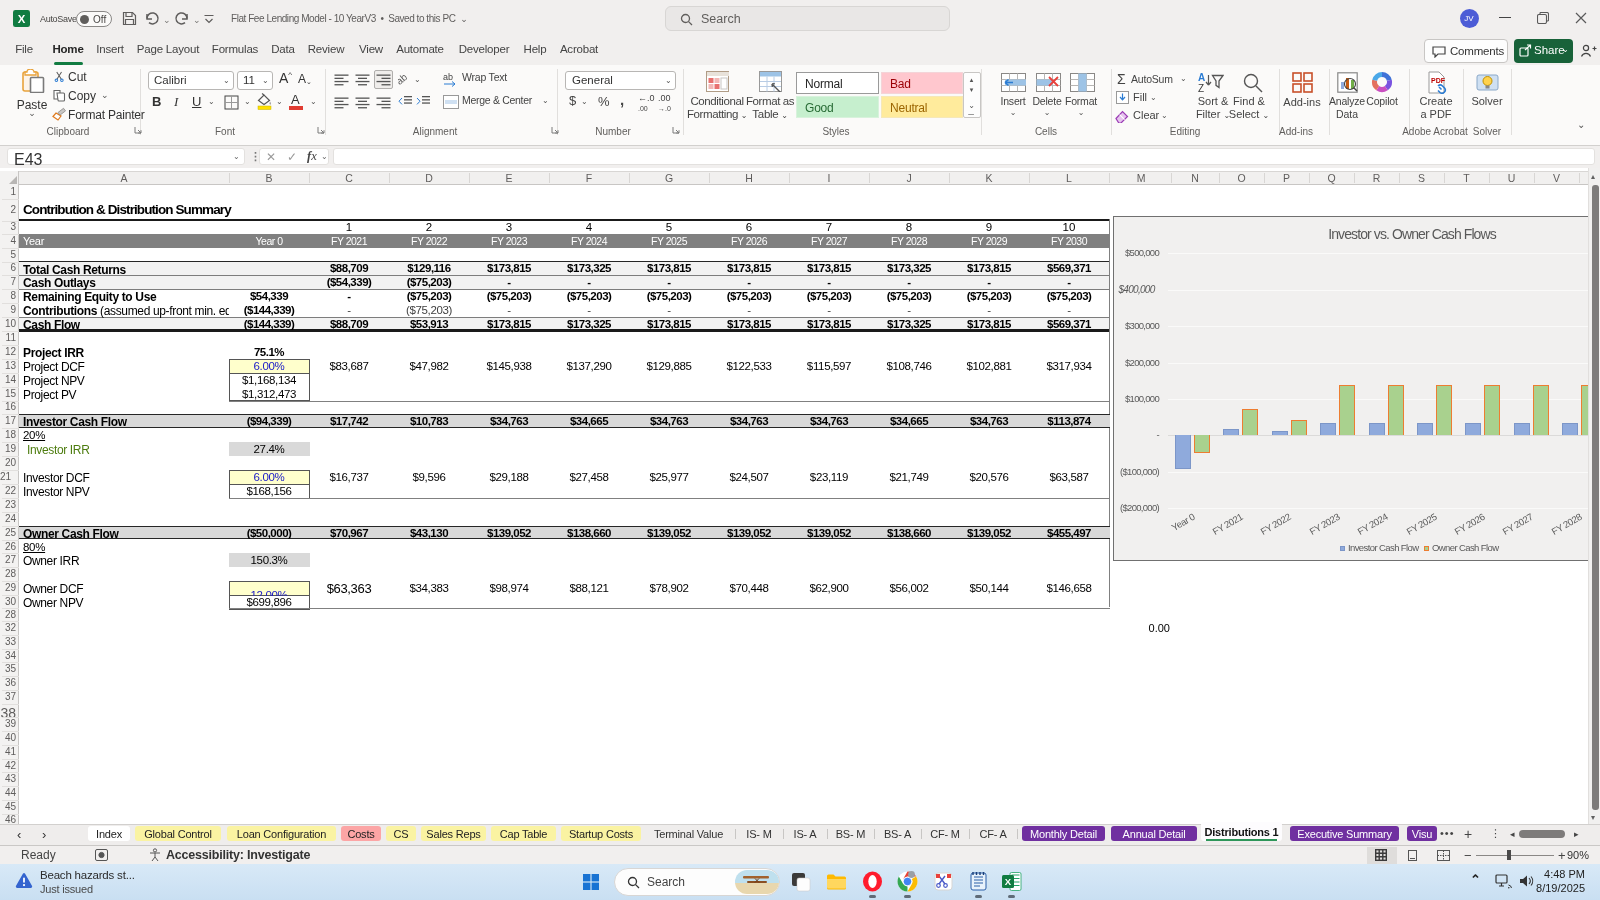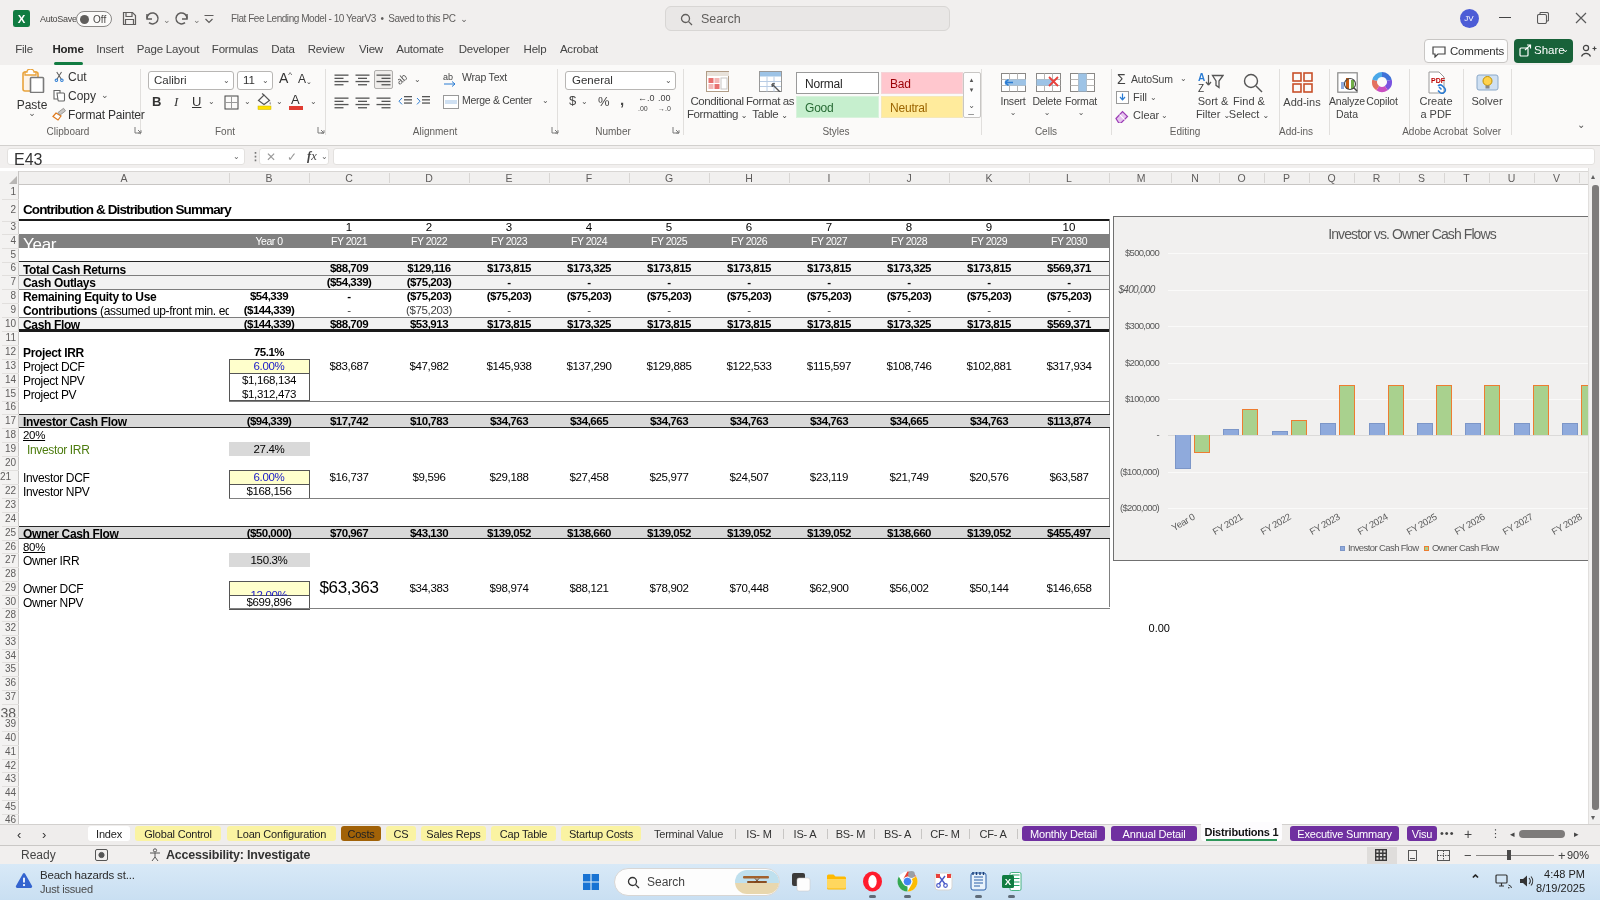--- a/index.html
+++ b/index.html
@@ -543,21 +543,21 @@
     <div class="abs ctr" style="left:389px;top:52.6px;width:80px;height:13px;font-size:11.5px;color:#000;">2</div>
     <div class="abs ctr" style="left:469px;top:52.6px;width:80px;height:13px;font-size:11.5px;color:#000;">3</div>
     <div class="abs ctr" style="left:549px;top:52.6px;width:80px;height:13px;font-size:11.5px;color:#000;">4</div>
     <div class="abs ctr" style="left:629px;top:52.6px;width:80px;height:13px;font-size:11.5px;color:#000;">5</div>
     <div class="abs ctr" style="left:709px;top:52.6px;width:80px;height:13px;font-size:11.5px;color:#000;">6</div>
     <div class="abs ctr" style="left:789px;top:52.6px;width:80px;height:13px;font-size:11.5px;color:#000;">7</div>
     <div class="abs ctr" style="left:869px;top:52.6px;width:80px;height:13px;font-size:11.5px;color:#000;">8</div>
     <div class="abs ctr" style="left:949px;top:52.6px;width:80px;height:13px;font-size:11.5px;color:#000;">9</div>
     <div class="abs ctr" style="left:1029px;top:52.6px;width:80px;height:13px;font-size:11.5px;color:#000;">10</div>
     <div class="abs" style="left:19px;top:65.9px;width:1091px;height:13.7px;background:#808080;"></div>
-    <div class="abs" style="left:23px;top:67.4px;font-size:17px;letter-spacing:-0.3px;color:#fff;">Year</div>
+    <div class="abs" style="left:23px;top:67.4px;font-size:11px;letter-spacing:-0.3px;color:#fff;">Year</div>
     <div class="abs ctr" style="left:229px;top:65.9px;width:80px;height:13.7px;font-size:10.5px;letter-spacing:-0.5px;color:#fff;">Year 0</div>
     <div class="abs ctr" style="left:309px;top:65.9px;width:80px;height:13.7px;font-size:10.5px;letter-spacing:-0.5px;color:#fff;">FY 2021</div>
     <div class="abs ctr" style="left:389px;top:65.9px;width:80px;height:13.7px;font-size:10.5px;letter-spacing:-0.5px;color:#fff;">FY 2022</div>
     <div class="abs ctr" style="left:469px;top:65.9px;width:80px;height:13.7px;font-size:10.5px;letter-spacing:-0.5px;color:#fff;">FY 2023</div>
     <div class="abs ctr" style="left:549px;top:65.9px;width:80px;height:13.7px;font-size:10.5px;letter-spacing:-0.5px;color:#fff;">FY 2024</div>
     <div class="abs ctr" style="left:629px;top:65.9px;width:80px;height:13.7px;font-size:10.5px;letter-spacing:-0.5px;color:#fff;">FY 2025</div>
     <div class="abs ctr" style="left:709px;top:65.9px;width:80px;height:13.7px;font-size:10.5px;letter-spacing:-0.5px;color:#fff;">FY 2026</div>
     <div class="abs ctr" style="left:789px;top:65.9px;width:80px;height:13.7px;font-size:10.5px;letter-spacing:-0.5px;color:#fff;">FY 2027</div>
     <div class="abs ctr" style="left:869px;top:65.9px;width:80px;height:13.7px;font-size:10.5px;letter-spacing:-0.5px;color:#fff;">FY 2028</div>
     <div class="abs ctr" style="left:949px;top:65.9px;width:80px;height:13.7px;font-size:10.5px;letter-spacing:-0.5px;color:#fff;">FY 2029</div>
@@ -698,21 +698,21 @@
     <div class="abs ctr" style="left:869px;top:357.6px;width:80px;height:13.9px;font-size:11.5px;letter-spacing:-0.5px;font-weight:bold;color:#000;">$138,660</div>
     <div class="abs ctr" style="left:949px;top:357.6px;width:80px;height:13.9px;font-size:11.5px;letter-spacing:-0.5px;font-weight:bold;color:#000;">$139,052</div>
     <div class="abs ctr" style="left:1029px;top:357.6px;width:80px;height:13.9px;font-size:11.5px;letter-spacing:-0.5px;font-weight:bold;color:#000;">$455,497</div>
     <div class="abs" style="left:23px;top:372.5px;font-size:11.5px;letter-spacing:-0.3px;color:#000;text-decoration:underline;">80%</div>
     <div class="abs" style="left:23px;top:386.4px;width:205px;overflow:hidden;white-space:nowrap;font-size:12px;letter-spacing:-0.35px;font-weight:normal;color:#000;">Owner IRR</div>
     <div class="abs" style="left:229px;top:385.4px;width:81px;height:13.9px;background:#d9d9d9;"></div>
     <div class="abs ctr" style="left:229px;top:385.4px;width:80px;height:13.9px;font-size:11.5px;letter-spacing:-0.35px;font-weight:normal;color:#000;">150.3%</div>
     <div class="abs" style="left:23px;top:414.2px;width:205px;overflow:hidden;white-space:nowrap;font-size:12px;letter-spacing:-0.35px;font-weight:normal;color:#000;">Owner DCF</div>
     <div class="abs" style="left:229px;top:413.2px;width:81px;height:14.9px;background:#ffffcc;border:1px solid #555;"></div>
     <div class="abs ctr" style="left:229px;top:413.2px;width:80px;height:28px;font-size:11.5px;letter-spacing:-0.35px;font-weight:normal;color:#2020c8;">12.00%</div>
-    <div class="abs ctr" style="left:309px;top:413.2px;width:80px;height:13.9px;font-size:17px;letter-spacing:-0.35px;font-weight:normal;color:#000;">$63,363</div>
+    <div class="abs ctr" style="left:309px;top:413.2px;width:80px;height:13.9px;font-size:13px;letter-spacing:-0.35px;font-weight:normal;color:#000;">$63,363</div>
     <div class="abs ctr" style="left:389px;top:413.2px;width:80px;height:13.9px;font-size:11.5px;letter-spacing:-0.35px;font-weight:normal;color:#000;">$34,383</div>
     <div class="abs ctr" style="left:469px;top:413.2px;width:80px;height:13.9px;font-size:11.5px;letter-spacing:-0.35px;font-weight:normal;color:#000;">$98,974</div>
     <div class="abs ctr" style="left:549px;top:413.2px;width:80px;height:13.9px;font-size:11.5px;letter-spacing:-0.35px;font-weight:normal;color:#000;">$88,121</div>
     <div class="abs ctr" style="left:629px;top:413.2px;width:80px;height:13.9px;font-size:11.5px;letter-spacing:-0.35px;font-weight:normal;color:#000;">$78,902</div>
     <div class="abs ctr" style="left:709px;top:413.2px;width:80px;height:13.9px;font-size:11.5px;letter-spacing:-0.35px;font-weight:normal;color:#000;">$70,448</div>
     <div class="abs ctr" style="left:789px;top:413.2px;width:80px;height:13.9px;font-size:11.5px;letter-spacing:-0.35px;font-weight:normal;color:#000;">$62,900</div>
     <div class="abs ctr" style="left:869px;top:413.2px;width:80px;height:13.9px;font-size:11.5px;letter-spacing:-0.35px;font-weight:normal;color:#000;">$56,002</div>
     <div class="abs ctr" style="left:949px;top:413.2px;width:80px;height:13.9px;font-size:11.5px;letter-spacing:-0.35px;font-weight:normal;color:#000;">$50,144</div>
     <div class="abs ctr" style="left:1029px;top:413.2px;width:80px;height:13.9px;font-size:11.5px;letter-spacing:-0.35px;font-weight:normal;color:#000;">$146,658</div>
     <div class="abs" style="left:23px;top:428.1px;width:205px;overflow:hidden;white-space:nowrap;font-size:12px;letter-spacing:-0.35px;font-weight:normal;color:#000;">Owner NPV</div>
@@ -774,21 +774,21 @@
   </div>
 <div class="abs" style="left:1588px;top:168px;width:12px;height:657px;background:#f1f0ef;border-left:1px solid #e1dfdd;">
  <div class="abs" style="left:2px;top:4px;font-size:8px;color:#606060;">▴</div>
  <div class="abs" style="left:3px;top:17px;width:7px;height:625px;background:#7d7b7a;border-radius:3px;"></div>
  <div class="abs" style="left:2px;top:645px;font-size:8px;color:#606060;">▾</div>
 </div>
 <div class="abs" style="left:0;top:824px;width:1600px;height:21px;background:#efedec;border-top:1px solid #d2d0ce;">
     <div class="abs ctr" style="left:88px;top:1px;width:42px;height:15px;border-radius:3px;background:#fff;font-size:11px;letter-spacing:-0.2px;color:#222;font-weight:normal;white-space:nowrap;overflow:hidden;">Index</div>
     <div class="abs ctr" style="left:135px;top:1px;width:86px;height:15px;border-radius:3px;background:#faf3a2;font-size:11px;letter-spacing:-0.2px;color:#222;font-weight:normal;white-space:nowrap;overflow:hidden;">Global Control</div>
     <div class="abs ctr" style="left:227px;top:1px;width:109px;height:15px;border-radius:3px;background:#faf3a2;font-size:11px;letter-spacing:-0.2px;color:#222;font-weight:normal;white-space:nowrap;overflow:hidden;">Loan Configuration</div>
-    <div class="abs ctr" style="left:341px;top:1px;width:40px;height:15px;border-radius:3px;background:#a16207;font-size:11px;letter-spacing:-0.2px;color:#222;font-weight:normal;white-space:nowrap;overflow:hidden;">Costs</div>
+    <div class="abs ctr" style="left:341px;top:1px;width:40px;height:15px;border-radius:3px;background:#fca5a5;font-size:11px;letter-spacing:-0.2px;color:#222;font-weight:normal;white-space:nowrap;overflow:hidden;">Costs</div>
     <div class="abs ctr" style="left:386px;top:1px;width:30px;height:15px;border-radius:3px;background:#faf3a2;font-size:11px;letter-spacing:-0.2px;color:#222;font-weight:normal;white-space:nowrap;overflow:hidden;">CS</div>
     <div class="abs ctr" style="left:421px;top:1px;width:65px;height:15px;border-radius:3px;background:#faf3a2;font-size:11px;letter-spacing:-0.2px;color:#222;font-weight:normal;white-space:nowrap;overflow:hidden;">Sales Reps</div>
     <div class="abs ctr" style="left:491px;top:1px;width:65px;height:15px;border-radius:3px;background:#faf3a2;font-size:11px;letter-spacing:-0.2px;color:#222;font-weight:normal;white-space:nowrap;overflow:hidden;">Cap Table</div>
     <div class="abs ctr" style="left:561px;top:1px;width:80px;height:15px;border-radius:3px;background:#faf3a2;font-size:11px;letter-spacing:-0.2px;color:#222;font-weight:normal;white-space:nowrap;overflow:hidden;">Startup Costs</div>
     <div class="abs ctr" style="left:646px;top:1px;width:85px;height:15px;border-radius:3px;background:transparent;font-size:11px;letter-spacing:-0.2px;color:#333;font-weight:normal;white-space:nowrap;overflow:hidden;">Terminal Value</div>
     <div class="abs ctr" style="left:736px;top:1px;width:46px;height:15px;border-radius:3px;background:transparent;font-size:11px;letter-spacing:-0.2px;color:#333;font-weight:normal;white-space:nowrap;overflow:hidden;">IS- M</div>
     <div class="abs ctr" style="left:784px;top:1px;width:42px;height:15px;border-radius:3px;background:transparent;font-size:11px;letter-spacing:-0.2px;color:#333;font-weight:normal;white-space:nowrap;overflow:hidden;">IS- A</div>
     <div class="abs ctr" style="left:828px;top:1px;width:45px;height:15px;border-radius:3px;background:transparent;font-size:11px;letter-spacing:-0.2px;color:#333;font-weight:normal;white-space:nowrap;overflow:hidden;">BS- M</div>
     <div class="abs ctr" style="left:875px;top:1px;width:45px;height:15px;border-radius:3px;background:transparent;font-size:11px;letter-spacing:-0.2px;color:#333;font-weight:normal;white-space:nowrap;overflow:hidden;">BS- A</div>
     <div class="abs ctr" style="left:922px;top:1px;width:46px;height:15px;border-radius:3px;background:transparent;font-size:11px;letter-spacing:-0.2px;color:#333;font-weight:normal;white-space:nowrap;overflow:hidden;">CF- M</div>

